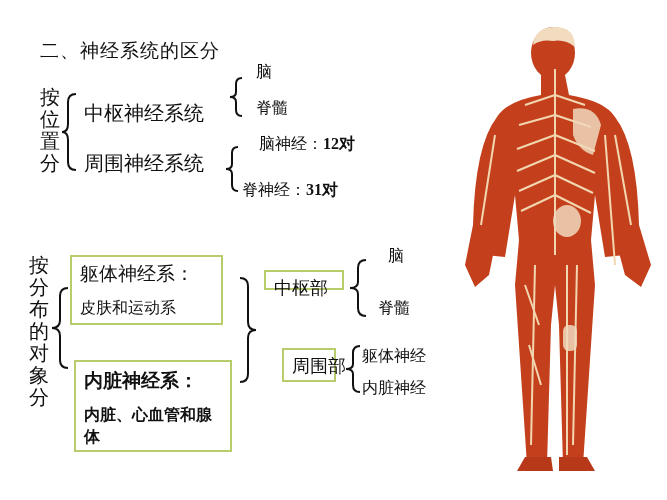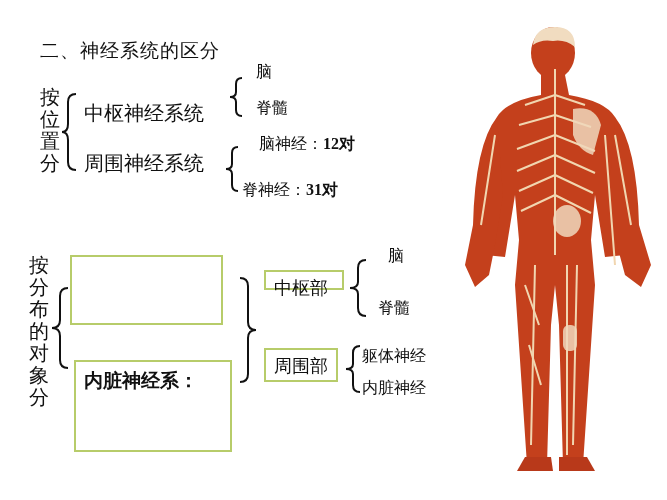--- a/index.html
+++ b/index.html
@@ -48,34 +48,37 @@
   <span>脊神经：</span><span class="serifnum">31对</span>
 </div>
 
 <div class="abs vert" style="left:28px; top:254px;">按分布的对象分</div>
 
 <svg class="br" style="left:52px; top:286px;" width="22" height="84">
   <path d="M16 2 Q8 2 8 10 L8 34 Q8 42 0 42 Q8 42 8 50 L8 74 Q8 82 16 82"></path>
 </svg>
 
 <div class="box" style="left:70px; top:255px; width:153px; height:70px;">
+  <div class="h" style="top:4px;">躯体神经系：</div>
+  <div class="b" style="top:40px;">皮肤和运动系</div>
 </div>
 
 <div class="box" style="left:74px; top:360px; width:158px; height:92px;font-weight:bold;">
   <div class="h" style="top:6px;">内脏神经系：</div>
+  <div class="b" style="top:42px; width:140px; white-space:normal;">内脏、心血管和腺体</div>
 </div>
 
 <svg class="br" style="left:238px; top:276px;" width="24" height="108">
   <path d="M2 2 Q10 2 10 10 L10 46 Q10 54 18 54 Q10 54 10 62 L10 98 Q10 106 2 106"></path>
 </svg>
 
 <div class="box" style="left:264px; top:270px; width:80px; height:20px;">
   <div class="h" style="top:4px; font-size:18px;">中枢部</div>
 </div>
-<div class="box" style="left:264px; top:348px; width:74px; height:34px;">
+<div class="box" style="left:282px; top:348px; width:54px; height:34px;">
   <div class="h" style="top:4px; font-size:18px;">周围部</div>
 </div>
 
 <svg class="br" style="left:350px; top:258px;" width="20" height="60">
   <path d="M16 2 Q8 2 8 10 L8 24 Q8 30 0 30 Q8 30 8 36 L8 50 Q8 58 16 58"></path>
 </svg>
 <div class="abs sm" style="left:388px; top:246px;">脑</div>
 <div class="abs sm" style="left:378px; top:298px;">脊髓</div>
 
 <svg class="br" style="left:346px; top:344px;" width="16" height="50">

